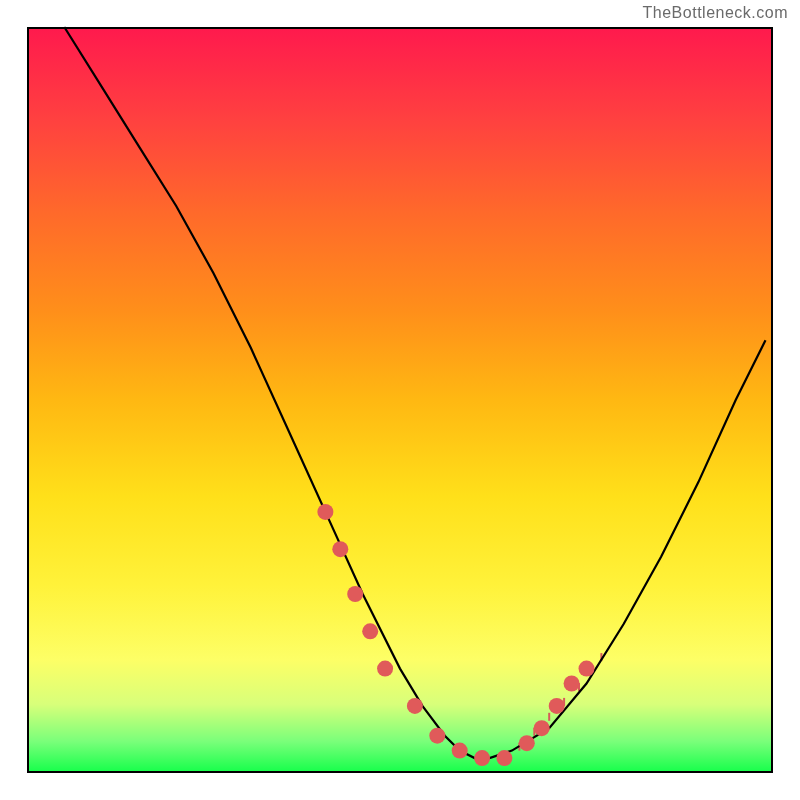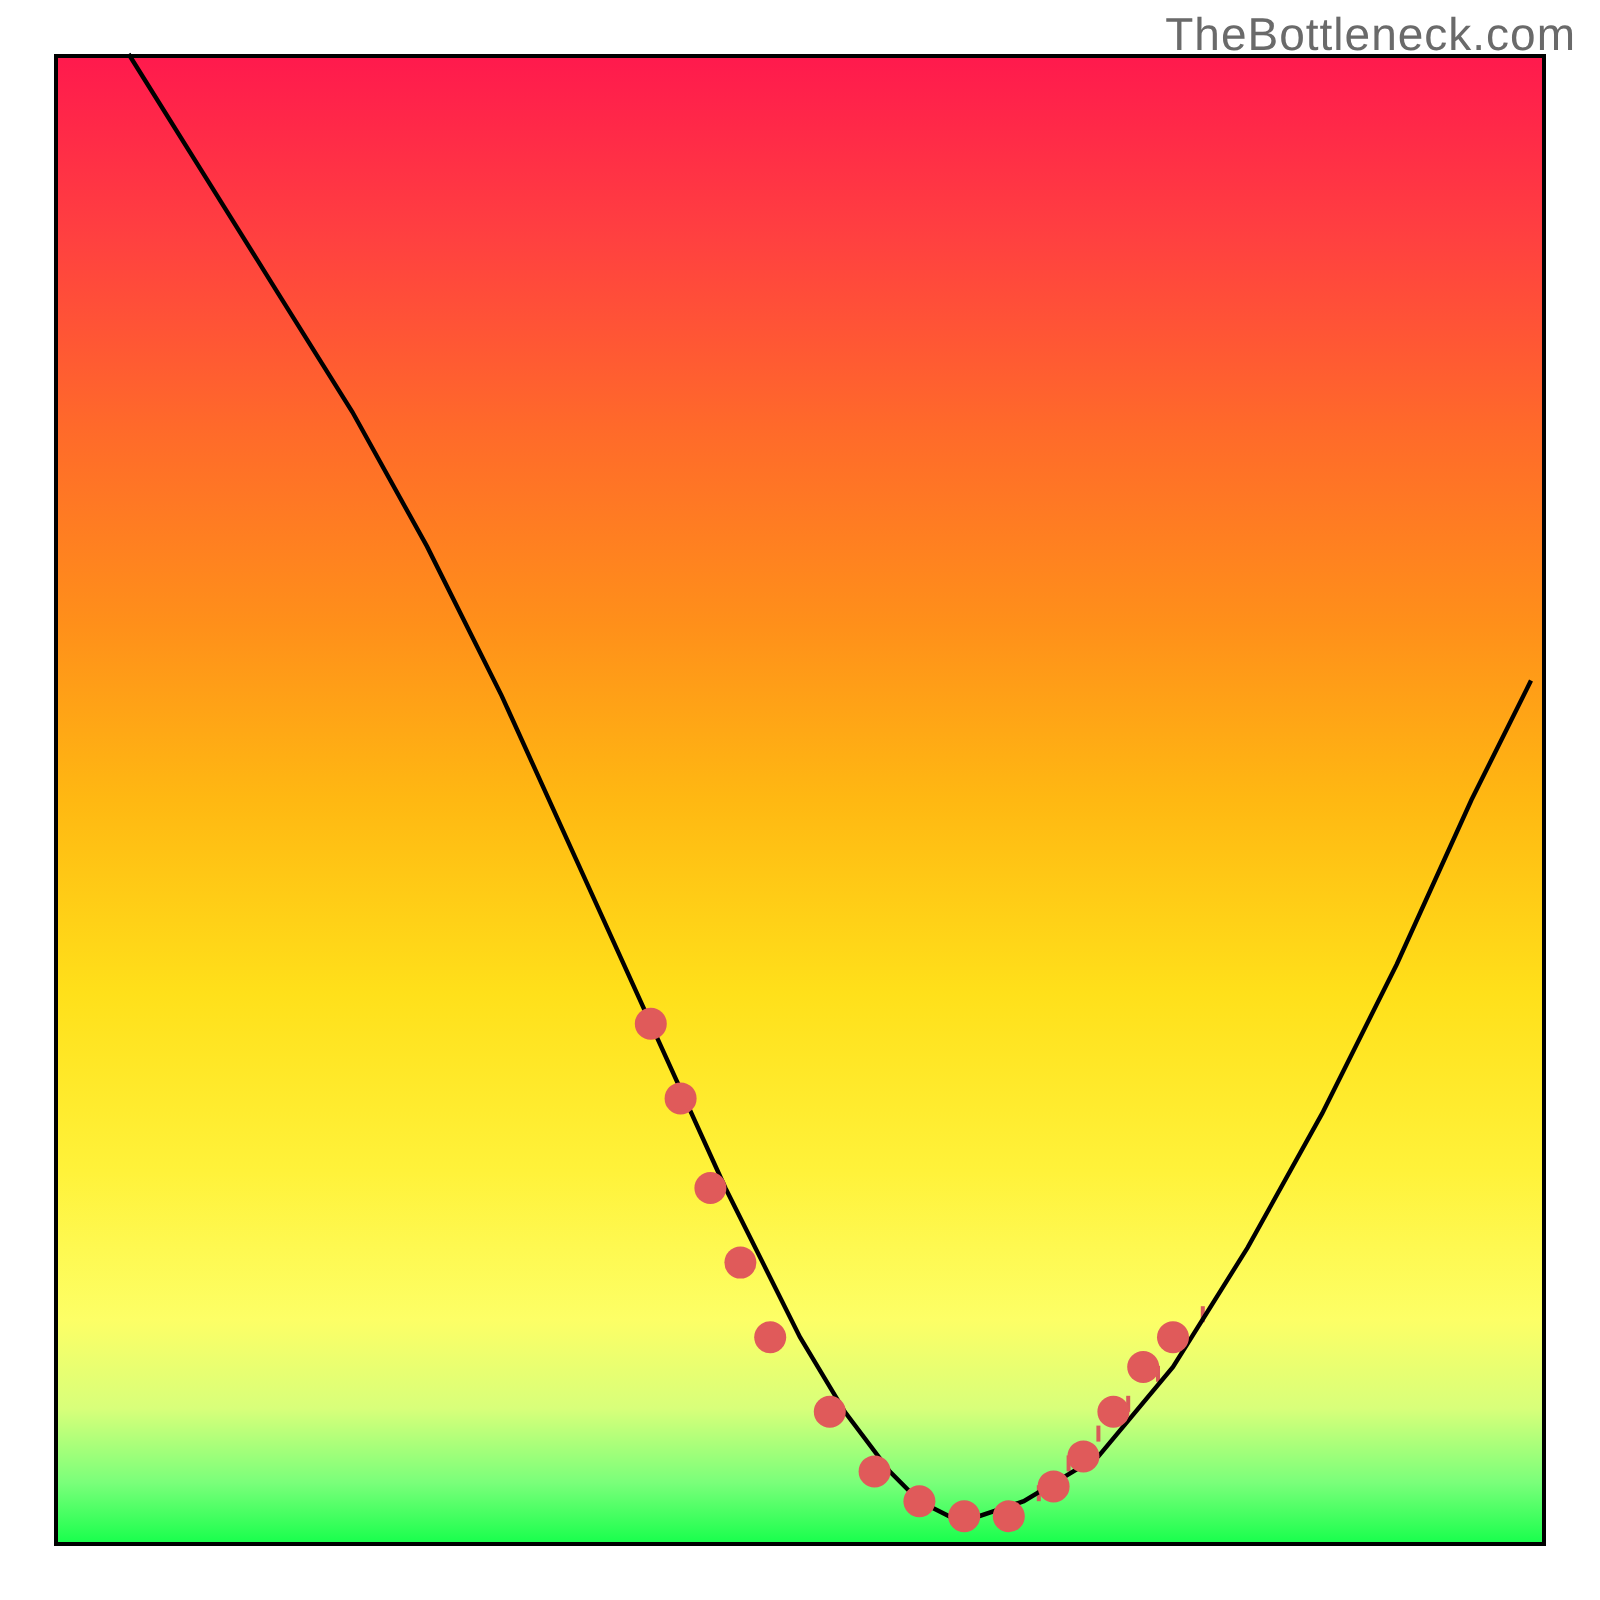--- a/index.html
+++ b/index.html
@@ -37,21 +37,21 @@
       #7aff7a 96%,
       #1aff4d 100%);
     border: 2px solid #000;
     box-sizing: border-box;
   }
   .watermark {
     position: absolute;
     top: 4px;
     right: 12px;
     color: #6a6a6a;
-    font-size: 23px;
+    font-size: 16px;
     font-weight: 500;
     letter-spacing: 0.5px;
     z-index: 30;
   }
   svg.overlay {
     position: absolute;
     left: 27px;
     top: 27px;
     width: 746px;
     height: 746px;

